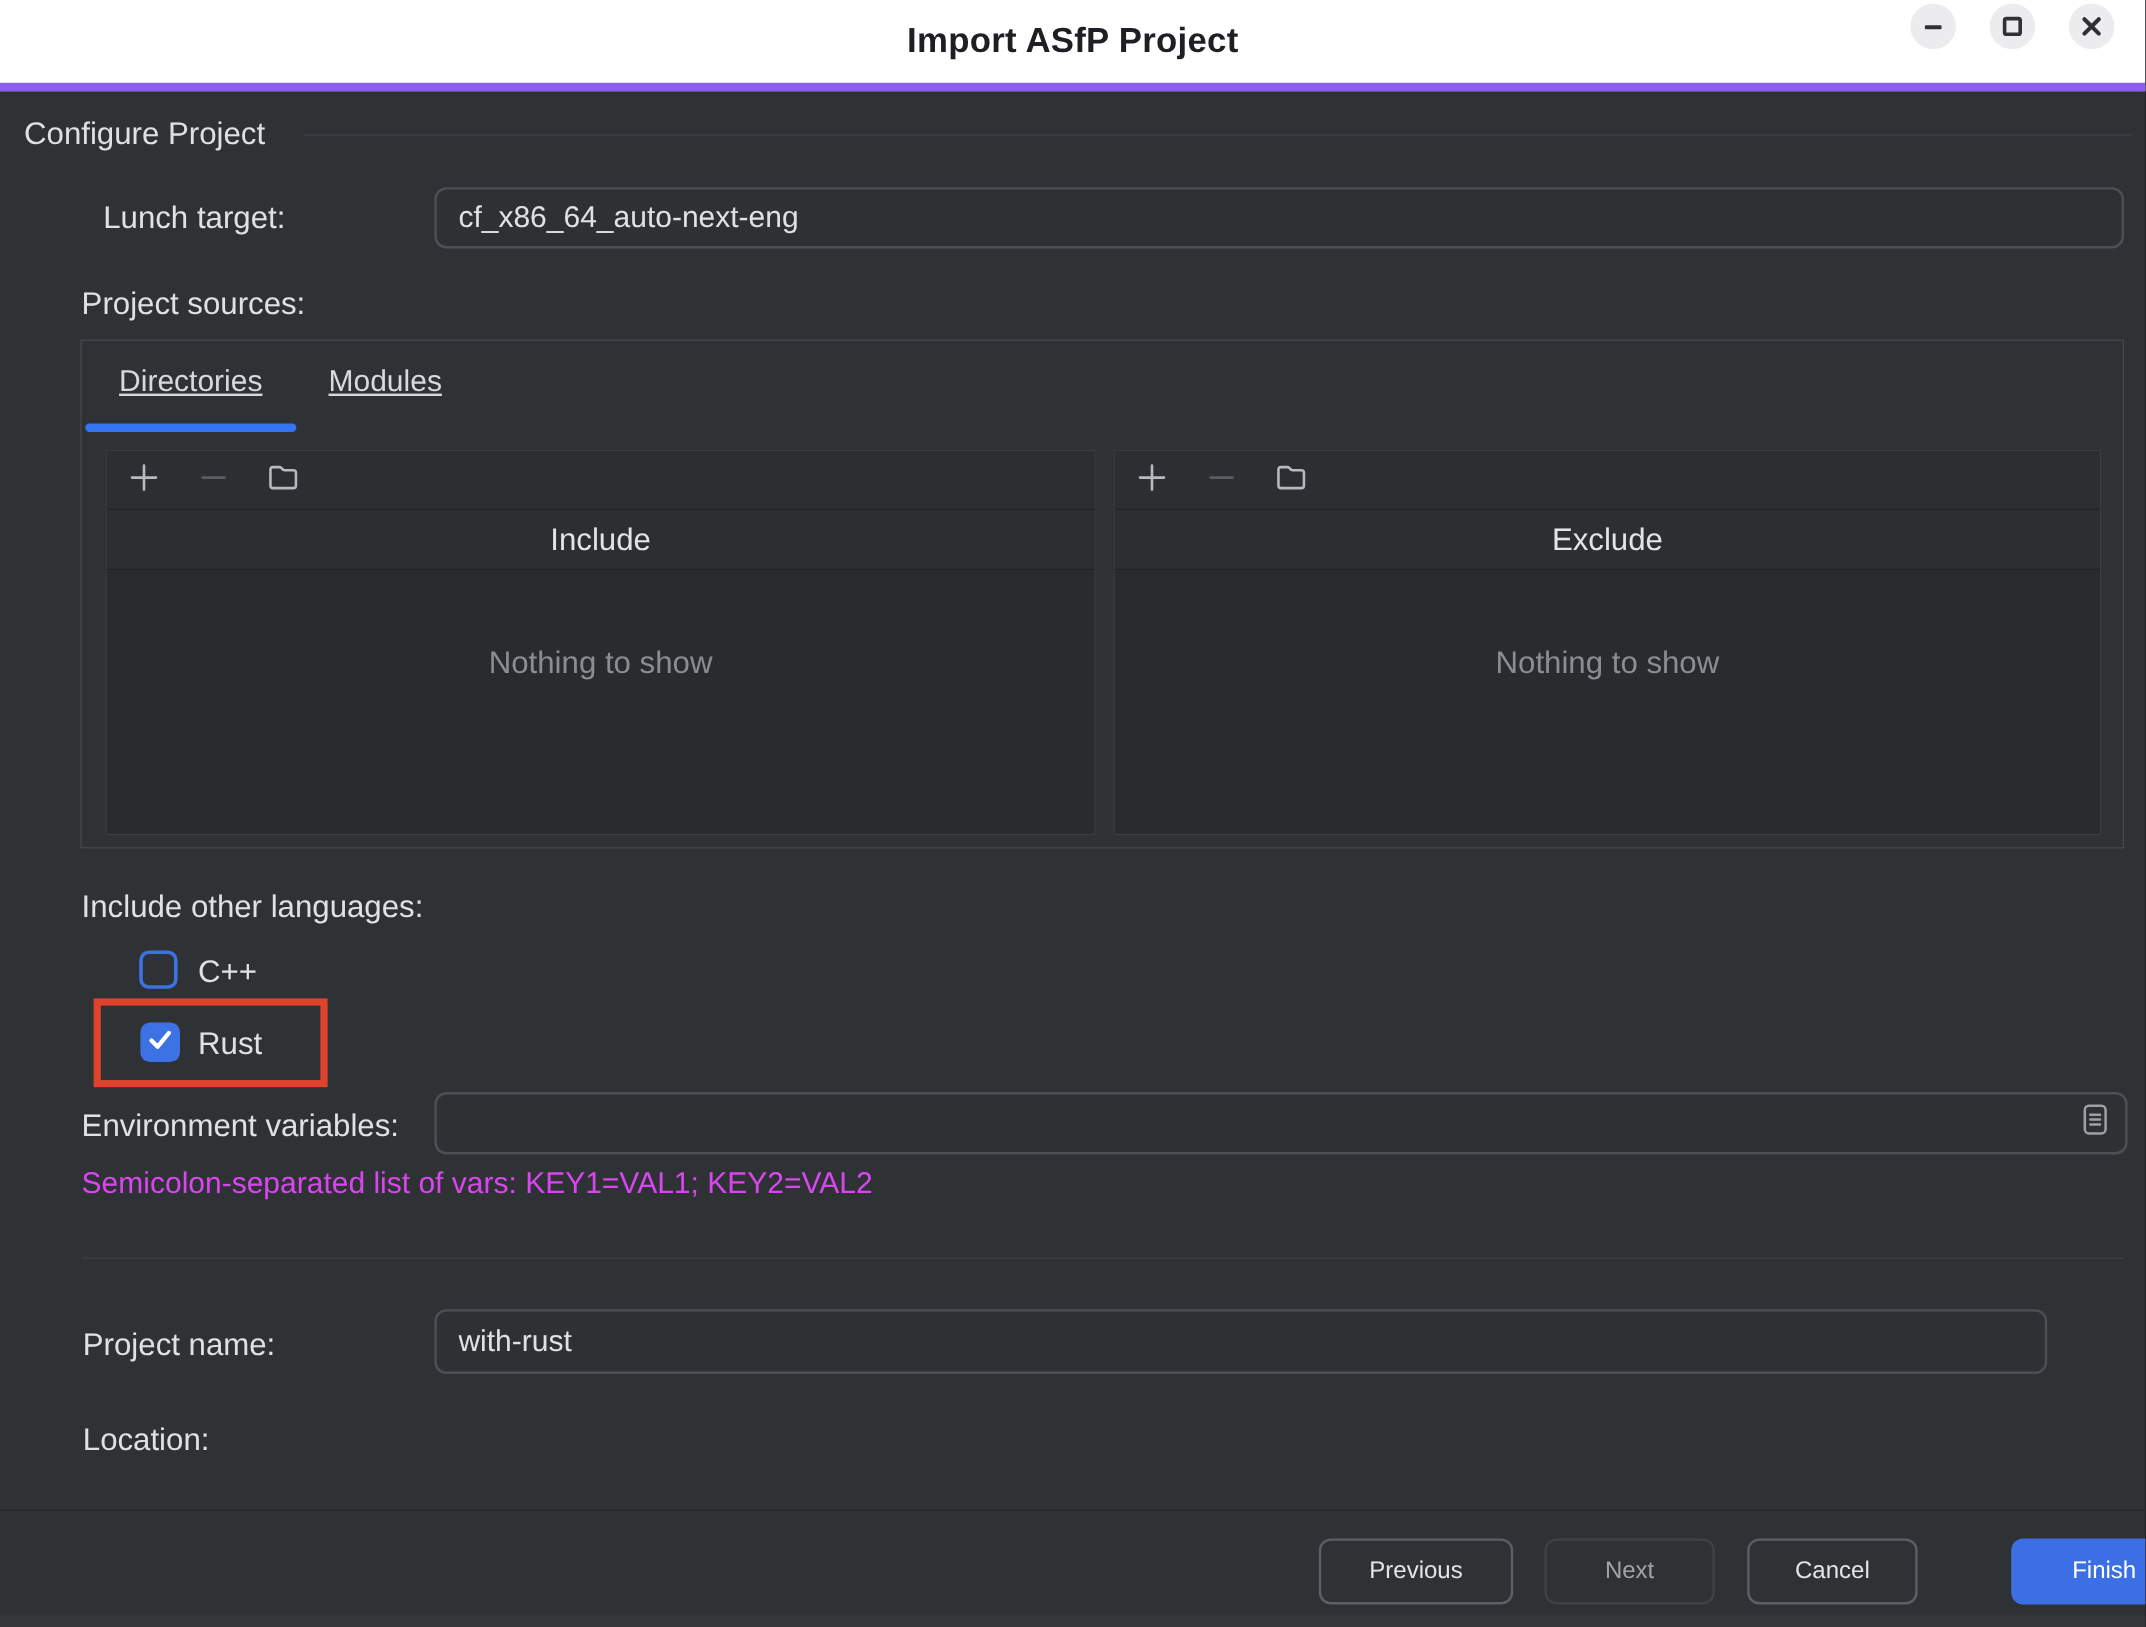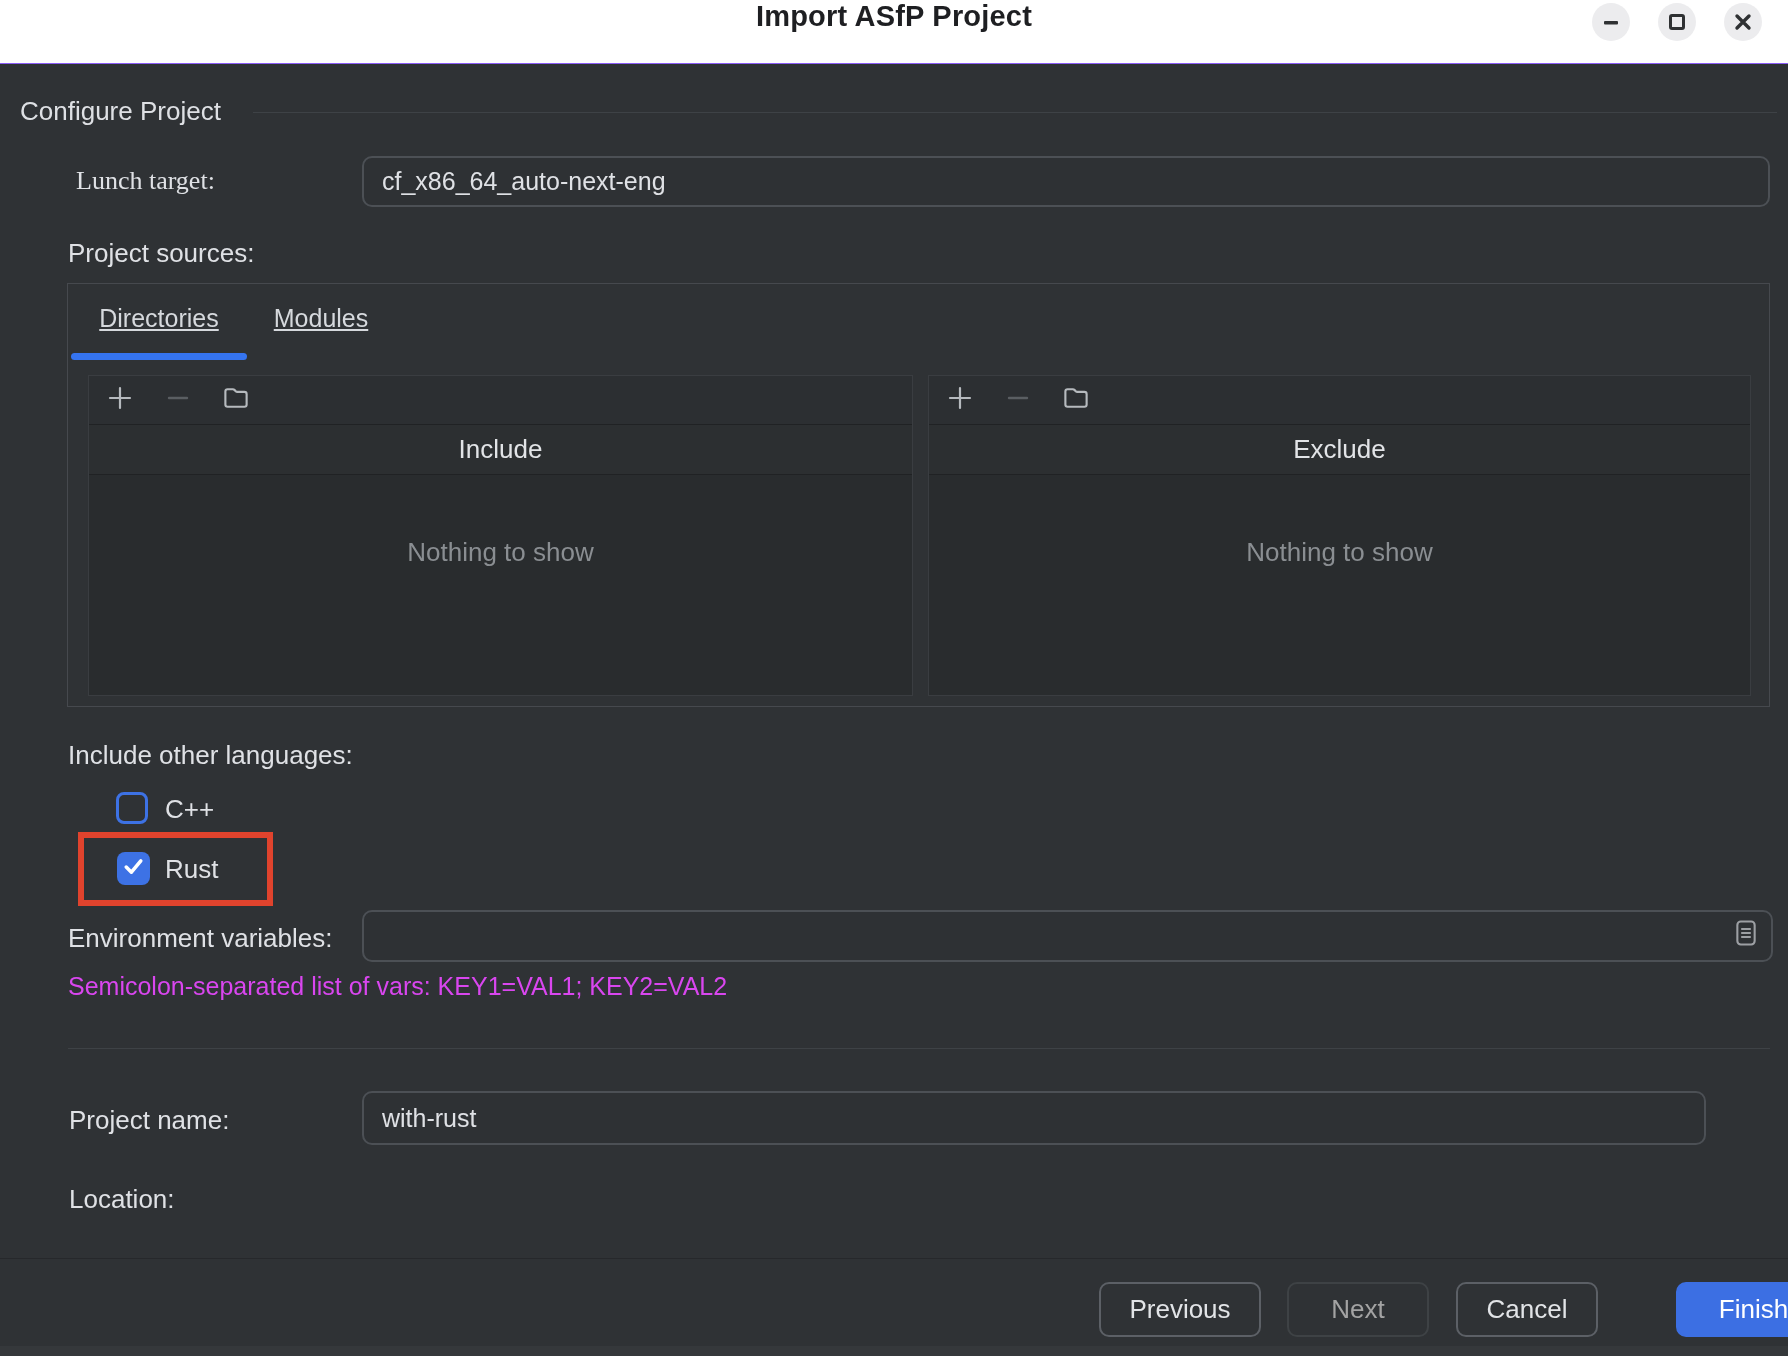--- a/index.html
+++ b/index.html
@@ -4,23 +4,23 @@
 <style>
   html,body{margin:0;padding:0;background:#1b1c1e;}
   *{box-sizing:border-box;}
   .app{
     position:relative;width:1788px;height:1356px;overflow:hidden;
     font-family:"Liberation Sans","DejaVu Sans",sans-serif;
     background:#2F3235;color:#DFE1E5;
   }
   
   .titlebar{
-    position:absolute;left:0;top:0;width:1788px;height:64px;
-    background:#ffffff;border-bottom:1px solid #8b5cf6;
-    display:flex;align-items:flex-start;justify-content:center;
+    position:absolute;left:0;top:0;width:1788px;height:76px;
+    background:#ffffff;border-bottom:7px solid #8b5cf6;
+    display:flex;align-items:center;justify-content:center;
   }
   .titlebar .title{font-size:29px;font-weight:bold;color:#1e1f22;letter-spacing:.2px;}
   .win-controls{position:absolute;right:26px;top:3px;display:flex;gap:28px;}
   .win-btn{
     width:38px;height:38px;border-radius:50%;background:#ececee;
     display:flex;align-items:center;justify-content:center;cursor:pointer;
   }
   .win-btn svg{display:block;}
   
   .label{position:absolute;font-size:26px;color:#DFE1E5;white-space:nowrap;}
@@ -75,21 +75,21 @@
     position:absolute;left:78px;top:832px;width:195px;height:74px;
     border:6px solid #E0432D;pointer-events:none;
   }
   .hint{position:absolute;left:68px;top:972px;font-size:25px;color:#d946ef;}
   
   .footer-line{position:absolute;left:0;right:0;top:1258px;height:1px;background:#26282B;}
   .bottom-strip{position:absolute;left:0;right:0;top:1346px;height:10px;background:#35383B;}
   .btn{
     position:absolute;top:1282px;height:55px;border-radius:10px;
     display:flex;align-items:center;justify-content:center;
-    font-size:26px;cursor:pointer;background:transparent;
+    font-size:20px;cursor:pointer;background:transparent;
   }
   .btn.normal{border:2px solid #5C6066;color:#E2E4E7;}
   .btn.disabled{border:2px solid #3E4245;color:#a3a3a3;cursor:default;}
   .btn.primary{background:#3C6FE3;color:#ffffff;border:2px solid #3C6FE3;}
 </style>
 </head>
 <body>
 
 <div class="app">
 
@@ -116,21 +116,21 @@
               <path d="M4 4 L16 16 M16 4 L4 16" stroke="#2f3133" stroke-width="3.4" stroke-linecap="round"></path>
             </svg>
         </span>
       </div>
     </div>
   </div>
 
   <div class="section-title">Configure Project</div>
   <div class="section-line"></div>
 
-  <div class="label" style="left:76px;top:166px;font-family:Liberation Serif, serif;">Lunch target:</div>
+  <div class="label" style="left:86px;top:166px;">Lunch target:</div>
   <div class="field" style="left:362px;top:156px;width:1408px;height:51px;align-items:center;">
     <div class="value">cf_x86_64_auto-next-eng</div>
   </div>
 
   <div class="label" style="left:68px;top:238px;">Project sources:</div>
 
   <div class="sources">
     <div class="tab" style="left:3px;width:176px;">Directories</div>
     <div class="tab" style="left:179px;width:148px;">Modules</div>
     <div class="tab-underline" style="left:3px;width:176px;"></div>

